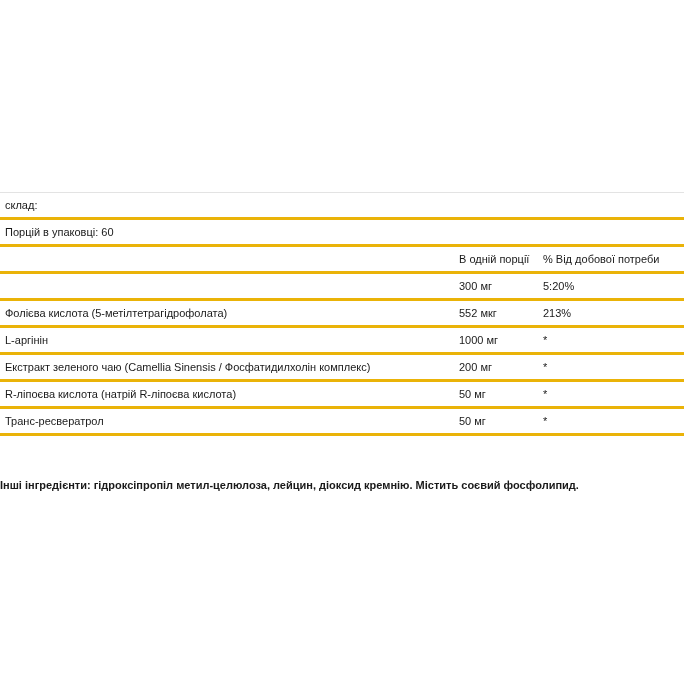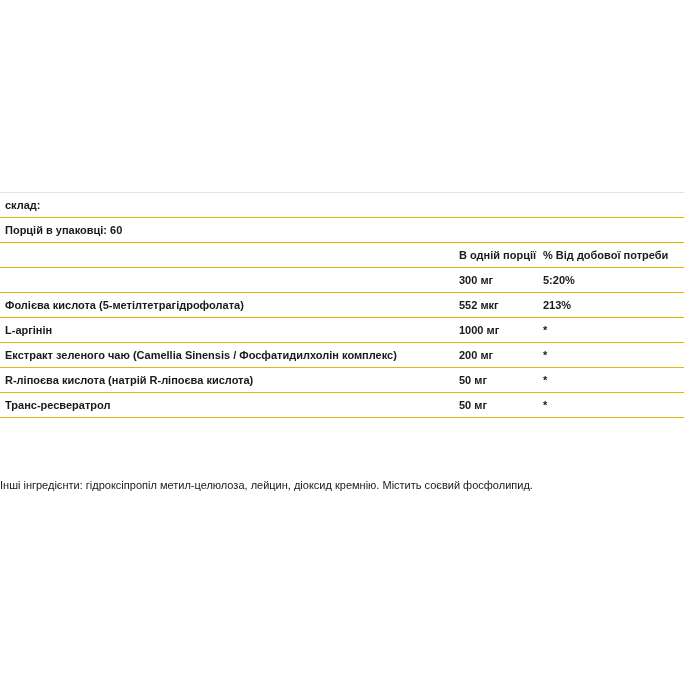--- a/index.html
+++ b/index.html
@@ -5,30 +5,30 @@
   html, body { margin: 0; padding: 0; }
   body {
     width: 688px; height: 688px; background: #ffffff; position: relative; overflow: hidden;
     font-family: "Liberation Sans", "DejaVu Sans", sans-serif; color: #1a1a1a;
   }
   .table {
     position: absolute; left: 0; top: 192px; width: 684px;
     border-top: 1px solid #e3e3e3;
   }
   .row {
-    height: 24px; border-bottom: 1px solid #eab308;
-    display: flex; align-items: center; font-size: 11px; font-weight: bold;
+    height: 24px; border-bottom: 3px solid #eab308;
+    display: flex; align-items: center; font-size: 11px; font-weight: normal;
     white-space: nowrap; position: relative; padding-left: 40px;
   }
   .c1 { position: absolute; left: 5px; }
   .c2 { position: absolute; left: 459px; }
   .c3 { position: absolute; left: 543px; }
   .serving-gap { display: inline-block; width: 8px; }
   .other {
-    position: absolute; left: 0; top: 479px; font-size: 11px; font-weight: normal;
+    position: absolute; left: 0; top: 479px; font-size: 11px; font-weight: bold;
     white-space: nowrap;
   }
 </style>
 </head>
 <body>
 
 <div class="table">
   <div class="row">
     <span class="c1">склад:</span>
   </div>

